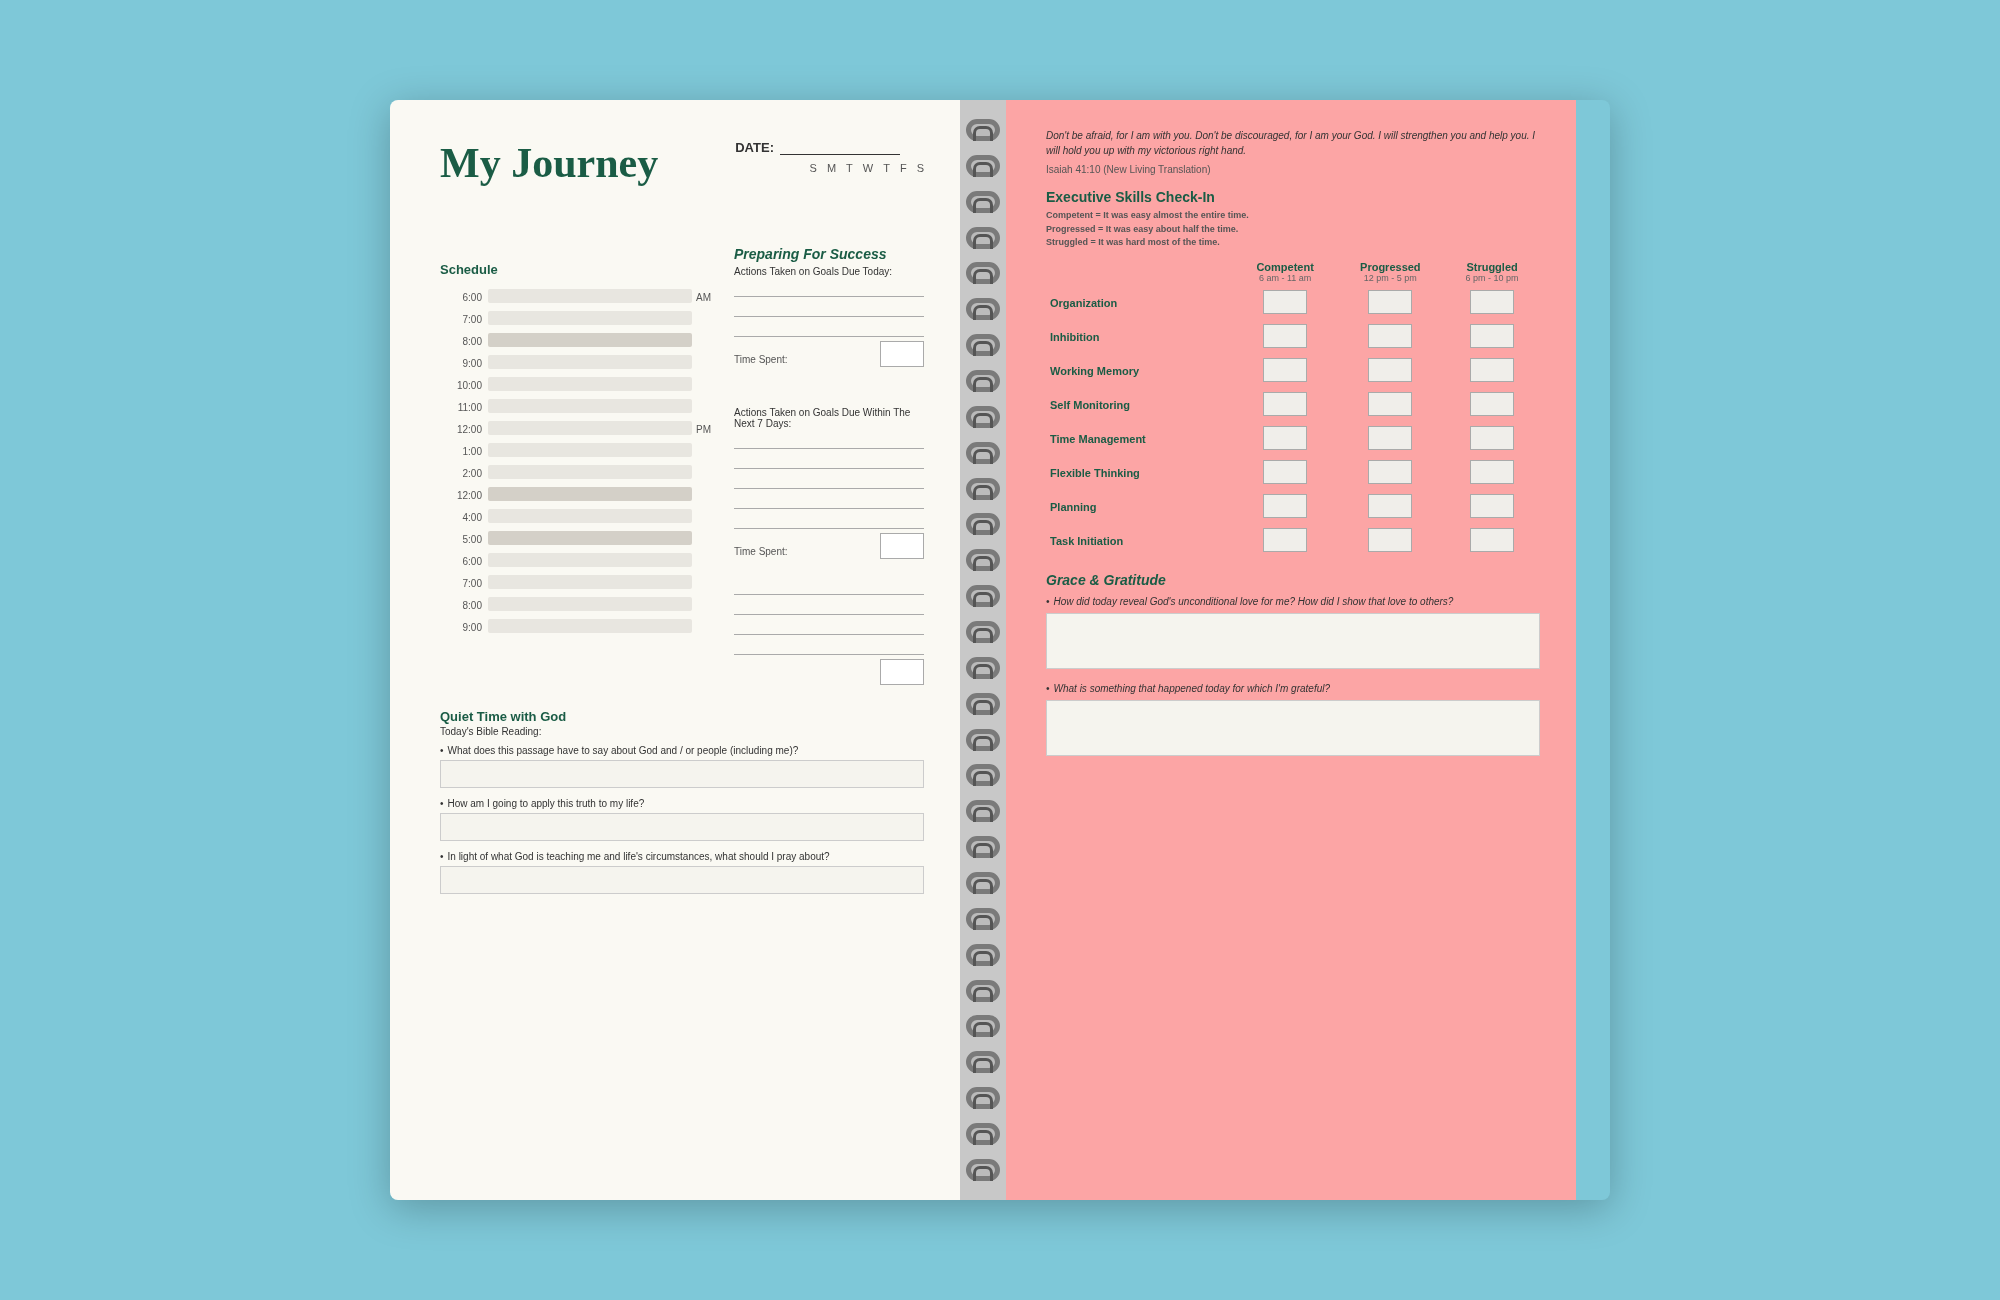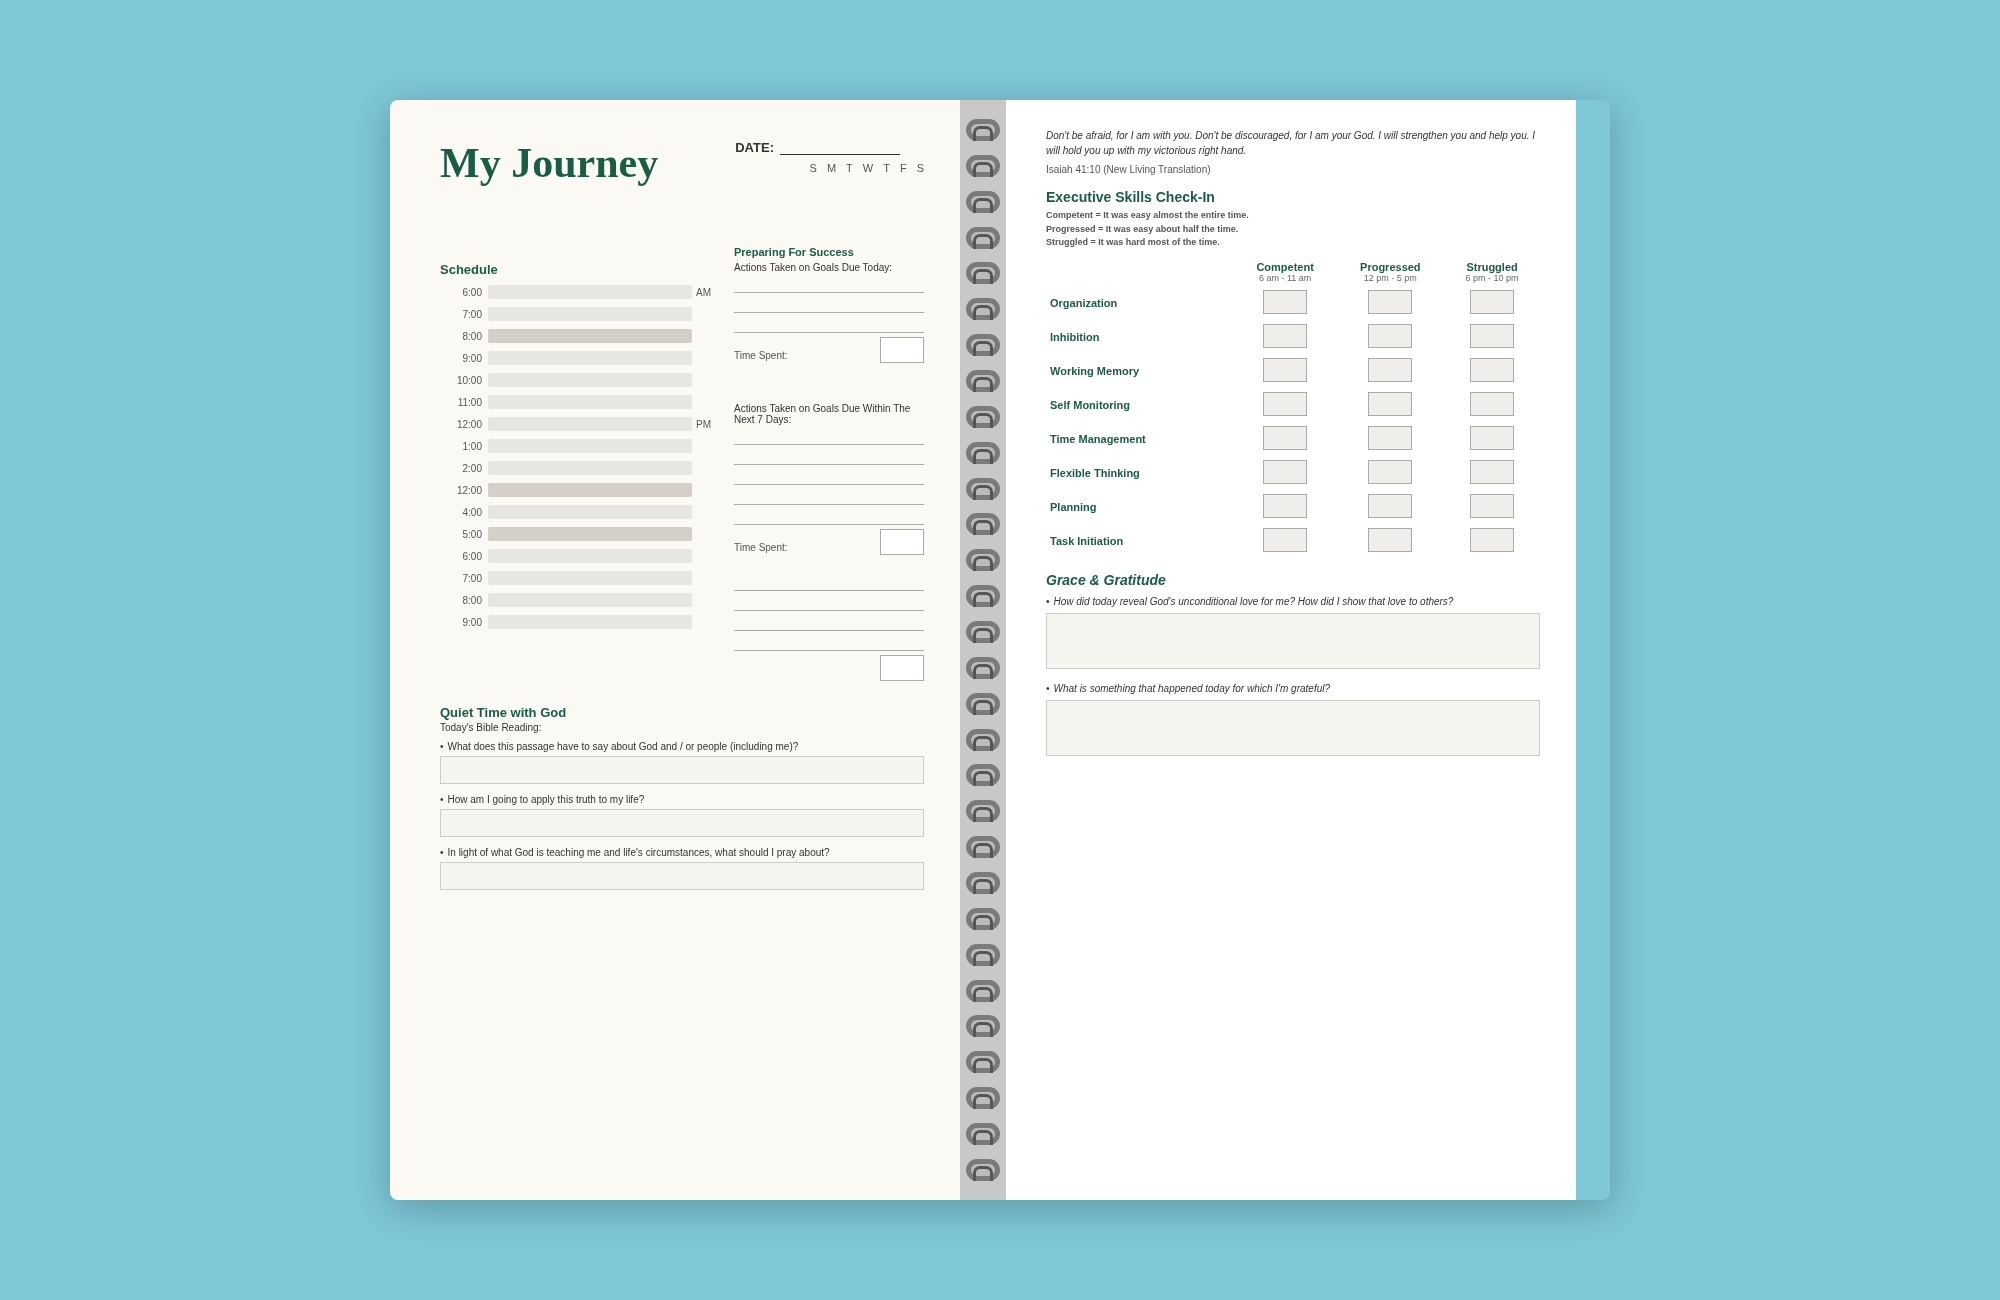--- a/index.html
+++ b/index.html
@@ -29,21 +29,21 @@
       background: #faf9f3;
       padding: 40px 36px 48px 50px;
       position: relative;
       border-right: none;
       flex-shrink: 0;
     }
 
     
     .right-page {
       width: 570px;
-      background: #ffffff;
+      background: #fca5a5;
       padding: 28px 36px 30px 40px;
       flex-shrink: 0;
     }
 
     
     .spiral {
       width: 46px;
       background: #c8c8c8;
       display: flex;
       flex-direction: column;
@@ -127,21 +127,21 @@
     }
 
     .schedule-grid {
       display: flex;
       flex-direction: column;
       gap: 0;
     }
 
     .schedule-row {
       display: flex;
-      align-items: center;
+      align-items: flex-end;
       height: 22px;
     }
 
     .time-label {
       font-size: 10px;
       color: #555;
       width: 48px;
       text-align: right;
       padding-right: 6px;
       flex-shrink: 0;
@@ -160,24 +160,25 @@
 
     
     .am-pm-label {
       font-size: 10px;
       color: #555;
       margin-left: 4px;
       width: 20px;
     }
 
     .prep-title {
-      font-size: 11px;
+      font-size: 14px;
       font-weight: bold;
       color: #1a5c45;
       margin-bottom: 4px;
+      font-style: italic;
     }
 
     .prep-subtitle {
       font-size: 10px;
       color: #333;
       margin-bottom: 6px;
     }
 
     .input-line {
       border-bottom: 1px solid #aaa;

